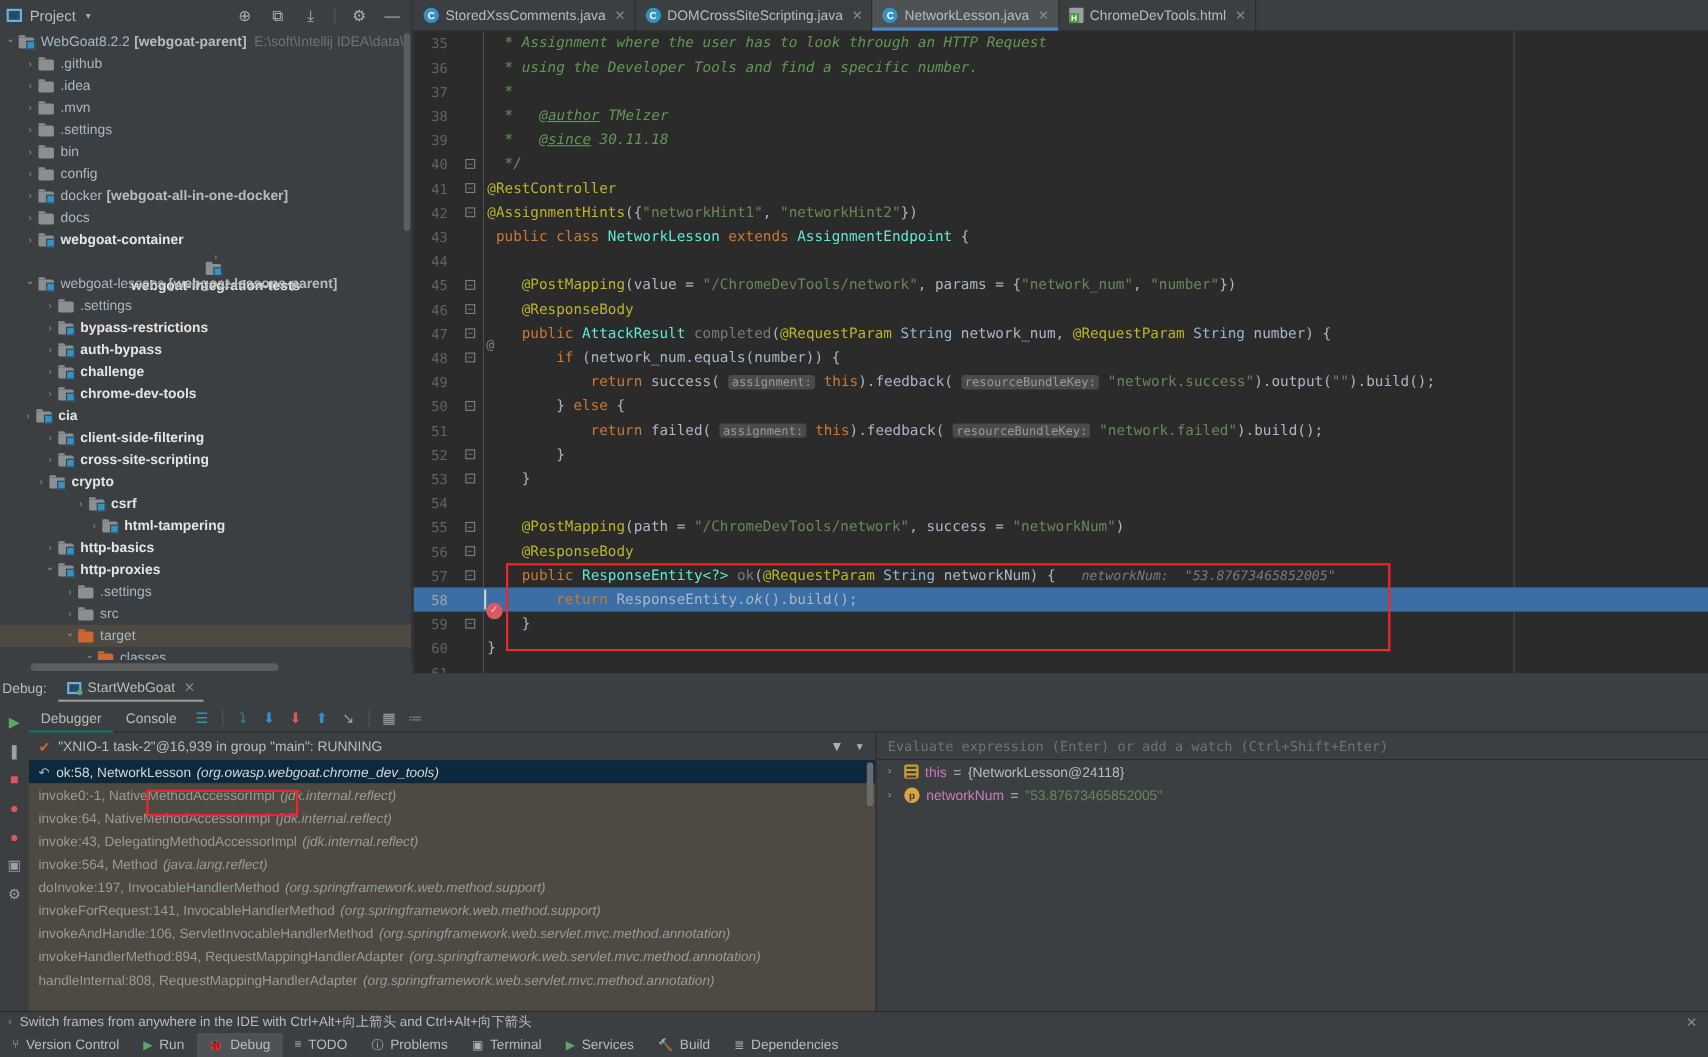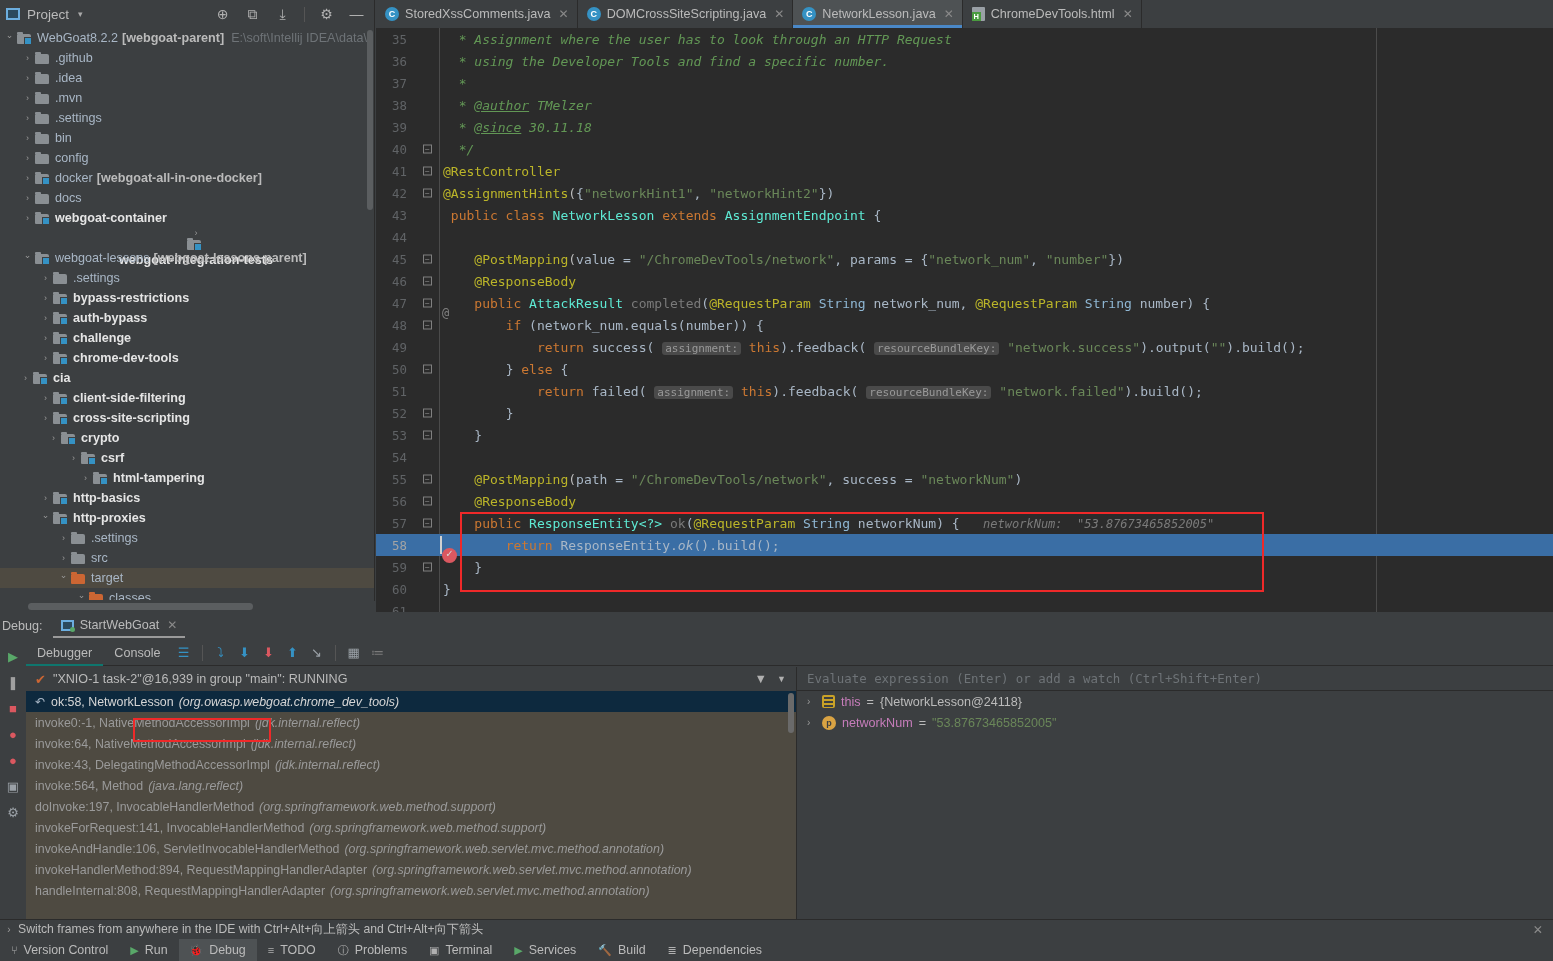--- a/index.html
+++ b/index.html
@@ -76,21 +76,21 @@
   
   .k  { color:#cc7832; }   
   .s  { color:#6a8759; }   
   .cm { color:#629755; font-style:italic; }  
   .an { color:#bbb529; }   
   .cls{ color:#5eead4; }
   .mth{ color:#a9b7c6; }
   .pl { color:#a9b7c6; }
   .hint { background:#4a4a4a; color:#999999; border-radius:3px; padding:0 3px; font-size:11px; }
   .inlval { color:#7a7a7a; font-style:italic; font-size:12px; }
-  .ulink { text-decoration:underline; }
+  .ulink { text-decoration:underline;margin-left:16px; }
 
   
   #debug-panel { position:absolute; left:0; top:612px; right:0; bottom:42px; background:#3c3f41; }
   #debug-title { height:28px; display:flex; align-items:center; font-size:12.6px; padding-left:2px; }
   #debug-title .lbl { color:#bbbbbb; margin-right:10px; }
   #debug-title .dtab { display:flex; align-items:center; gap:6px; padding:4px 8px; border-bottom:2px solid #9a9a9a; }
   #debug-title .dico { width:13px; height:11px; border:2px solid #6caedf; background:#2b4a5e; position:relative; }
   #debug-title .dico::after { content:""; position:absolute; right:-3px; bottom:-3px; width:5px; height:5px;
      border-radius:50%; background:#59a869; }
 
@@ -301,21 +301,21 @@
           </span>
           <span class="tlabel b">client-side-filtering</span>
         </div>
         <div class="trow" style="padding-left: 40px;">
           <span class="arrow closed"></span>
           <span class="folder mod">
             <i></i>
           </span>
           <span class="tlabel b">cross-site-scripting</span>
         </div>
-        <div class="trow" style="padding-left: 48px;">
+        <div class="trow" style="padding-left: 32px;">
           <span class="arrow closed"></span>
           <span class="folder mod">
             <i></i>
           </span>
           <span class="tlabel b">crypto</span>
         </div>
         <div class="trow" style="padding-left: 40px; margin-left: 28px;">
           <span class="arrow closed"></span>
           <span class="folder mod">
             <i></i>

